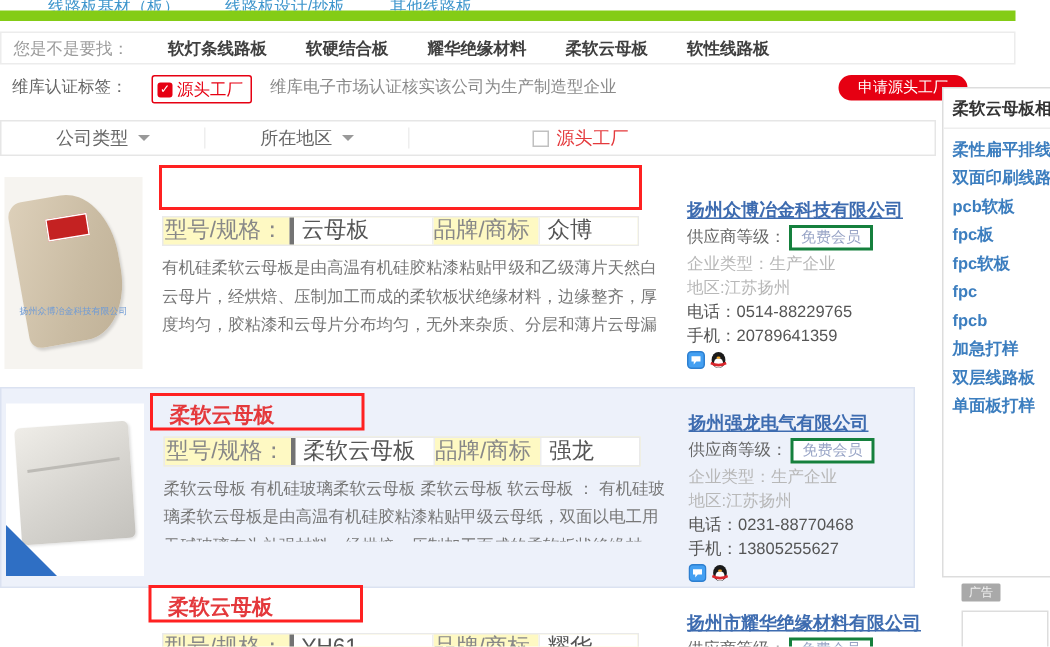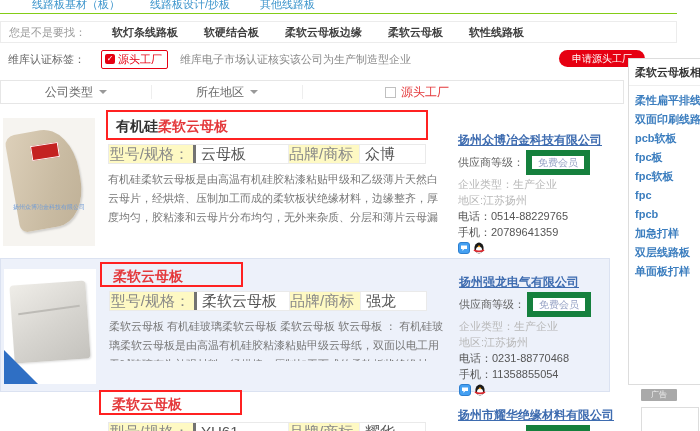--- a/index.html
+++ b/index.html
@@ -2,45 +2,45 @@
 <html><head>
 <meta charset="utf-8">
 <style>
   * { margin:0; padding:0; box-sizing:border-box; }
   body { background:#fff; }
   .page { position:relative; width:700px; height:431px; overflow:hidden; background:#fff;
           font-family:"Liberation Sans","DejaVu Sans",sans-serif; }
   a { text-decoration:none; cursor:pointer; }
 
   
-  .topnav { position:absolute; left:0; top:0; width:677px; height:14px; border-bottom:1px solid #84cc16; overflow:hidden; }
+  .topnav { position:absolute; left:0; top:0; width:677px; height:14px; border-bottom:7px solid #84cc16; overflow:hidden; }
   .topnav-inner { position:absolute; left:32px; top:-3px; display:flex; gap:30px; font-size:11px; white-space:nowrap; }
   .topnav-inner a { color:#3d95cc; }
 
   
   .suggest { position:absolute; left:0; top:21px; width:677px; height:22px; border:1px solid #ececec;
              display:flex; align-items:center; font-size:11px; white-space:nowrap; }
   .suggest .lbl { color:#9a9a9a; margin-left:8px; }
   .suggest a { color:#3f3f3f; font-weight:bold; margin-left:26px; }
 
   
-  .certbar { position:absolute; left:0; top:50px; height:18px; display:flex; align-items:center; font-size:11px; white-space:nowrap; }
+  .certbar { position:absolute; left:0; top:50px; height:18px; display:flex; align-items:flex-start; font-size:11px; white-space:nowrap; }
   .certbar .lbl { color:#666; margin-left:8px; }
   .cert-badge { display:flex; align-items:center; border:1px solid #e60012; border-radius:2px;
                 padding:1px 5px 1px 3px; margin-left:16px; color:#e60012; background:#fff; }
   .check-ico { width:10px; height:10px; background:#e60012; border-radius:2px; color:#fff;
                font-size:8px; line-height:10px; text-align:center; margin-right:3px; }
   .certbar .desc { color:#8a8a8a; margin-left:12px; }
   .applybtn { position:absolute; left:559px; top:50px; width:86px; height:17px; background:#e60012;
               border-radius:9px; color:#fff; font-size:10px; text-align:center; line-height:17px; }
 
   
   .filterbar { position:absolute; left:0; top:80px; width:624px; height:24px; border:1px solid #e6e6e6;
                display:flex; align-items:center; font-size:12px; color:#666; background:#fff; }
-  .fsec { width:151px; display:flex; justify-content:center; align-items:center; gap:6px;
+  .fsec { width:136px; display:flex; justify-content:center; align-items:center; gap:6px;
           height:14px; border-right:1px solid #eee; cursor:pointer; }
   .caret { width:0; height:0; border-top:4px solid #999; border-left:4px solid transparent; border-right:4px solid transparent; }
   .fsec-check { display:flex; align-items:center; margin-left:82px; gap:5px; cursor:pointer; }
   .cbox { width:11px; height:11px; border:1px solid #c0c0c0; background:#fff; }
   .fsec-check .red { color:#e4393c; }
   .pager { margin-left:auto; margin-right:8px; display:flex; align-items:center; gap:4px; font-size:11px; }
   .pager .cur { color:#e4393c; } .pager .tot { color:#666; }
   .jumpin { width:22px; height:15px; border:1px solid #bbb; font-size:11px; text-align:center; padding:0;
             font-family:"Liberation Sans","DejaVu Sans",sans-serif; }
   .gobtn { border:1px solid #999; padding:0 3px; height:15px; line-height:13px; font-size:10px; color:#333; background:#fff; }
@@ -95,54 +95,54 @@
 
   .ldesc { position:absolute; left:108px; width:340px; font-size:11px; color:#777; line-height:19px; overflow:hidden; }
   .card1 .ldesc { top:62px; height:57px; }
   .card2 .ldesc { top:58px; height:44px; }
 
   .comp { position:absolute; left:458px; width:162px; font-size:11px; line-height:13px; }
   .card1 .comp { top:26px; } .card2 .comp { top:17px; } .card3 .comp { top:13px; }
   .cname { color:#3e6cb0; font-weight:bold; text-decoration:underline; font-size:12px; white-space:nowrap; display:block; }
   .comp .row { margin-top:3px; white-space:nowrap; }
   .lvl-lb { color:#666; }
-  .lvl-badge { display:inline-block; border:6px solid #15803d; color:#98a4c6; padding:0 6px; font-size:10px;
+  .lvl-badge { display:inline-block; border:2px solid #15803d; color:#98a4c6; padding:0 6px; font-size:10px;
                line-height:13px; background:#fff; margin-left:2px; }
   .gray { color:#b8b8b8; } .dark { color:#555; }
   .qq-row { margin-top:3px; display:flex; gap:3px; align-items:center; }
   .qq-ico { display:inline-block; cursor:pointer; }
 
   
   .sidebar { position:absolute; left:628px; top:58px; width:78px; height:327px; border:1px solid #ddd;
              background:#fff; overflow:hidden; }
   .sb-title { font-size:11px; font-weight:bold; color:#333; padding:6px 0 5px 6px; border-bottom:1px solid #eee; white-space:nowrap; }
   .sb-links { padding:5px 0 0 6px; }
   .sb-links a { display:block; font-size:11px; color:#3c7ebf; line-height:19px; white-space:nowrap; font-weight:bold; }
-  .ad-badge { position:absolute; left:641px; top:389px; width:36px; height:12px; background:#a9a9a9; color:#f0f0f0;
+  .ad-badge { position:absolute; left:641px; top:389px; width:26px; height:12px; background:#a9a9a9; color:#f0f0f0;
               font-size:8px; text-align:center; line-height:12px; border-radius:1px; }
   .sb-box2 { position:absolute; left:641px; top:407px; width:58px; height:30px; border:1px solid #ddd; background:#fff; }
 </style>
 </head>
 <body>
 
 <div class="page">
 
   <div class="topnav">
     <div class="topnav-inner">
       <a>线路板基材（板）</a>
       <a>线路板设计/抄板</a>
       <a>其他线路板</a>
     </div>
   </div>
 
   <div class="suggest">
     <span class="lbl">您是不是要找：</span>
     <a>软灯条线路板</a>
     <a>软硬结合板</a>
-    <a>柔软云母板边缘</a>
+    <a>耀华绝缘材料</a>
     <a>柔软云母板</a>
     <a>软性线路板</a>
   </div>
 
   <div class="certbar">
     <span class="lbl">维库认证标签：</span>
     <span class="cert-badge">
       <span class="check-ico">✓</span>
       <span>源头工厂</span>
     </span>
@@ -165,23 +165,20 @@
     </div>
   </div>
 
   <div class="card card1">
     <div class="pimg">
       <div class="sheet1"></div>
       <div class="redlabel"></div>
       <div class="wmark">扬州众博冶金科技有限公司</div>
     </div>
     <div class="rbox"></div>
-    <div class="t-row">
-      <span class="t-prefix">有机硅</span><span class="t-red">柔软云母板</span>
-    </div>
     <div class="spec">
       <span class="l1">型号/规格：</span>
       <span class="v1">云母板</span>
       <span class="l2">品牌/商标：</span>
       <span class="v2">众博</span>
     </div>
     <div class="ldesc">有机硅柔软云母板是由高温有机硅胶粘漆粘贴甲级和乙级薄片天然白云母片，经烘焙、压制加工而成的柔软板状绝缘材料，边缘整齐，厚度均匀，胶粘漆和云母片分布均匀，无外来杂质、分层和薄片云母漏洞现象，在常态时具有...</div>
     <div class="comp">
       <a class="cname">扬州众博冶金科技有限公司</a>
       <div class="row"><span class="lvl-lb">供应商等级：</span><span class="lvl-badge">免费会员</span></div>
@@ -220,21 +217,21 @@
       <span class="l2">品牌/商标：</span>
       <span class="v2">强龙</span>
     </div>
     <div class="ldesc">柔软云母板 有机硅玻璃柔软云母板 柔软云母板 软云母板 ：  有机硅玻璃柔软云母板是由高温有机硅胶粘漆粘贴甲级云母纸，双面以电工用无碱玻璃布为补强材料，经烘焙、压制加工而成的柔软板状绝缘材料， 柔软云母板边缘...</div>
     <div class="comp">
       <a class="cname">扬州强龙电气有限公司</a>
       <div class="row"><span class="lvl-lb">供应商等级：</span><span class="lvl-badge">免费会员</span></div>
       <div class="row gray"><span>企业类型：</span><span>生产企业</span></div>
       <div class="row gray">地区:江苏扬州</div>
       <div class="row dark"><span>电话：</span><span>0231-88770468</span></div>
-      <div class="row dark"><span>手机：</span><span>11358855054</span></div>
+      <div class="row dark"><span>手机：</span><span>13805255627</span></div>
       <div class="qq-row">
         <span class="qq-ico"><svg width="12" height="12">
               <rect x="0.5" y="0.5" width="11" height="11" rx="2.5" fill="#44a0f2" stroke="#2d7fd0"></rect>
               <path d="M3 3.5h6v3.5H6.2L4.5 9V7H3z" fill="#fff"></path>
             </svg></span>
         <span class="qq-ico"><svg width="12" height="12">
               <ellipse cx="6" cy="6" rx="4.6" ry="5.4" fill="#1a1a1a"></ellipse>
               <ellipse cx="6" cy="8" rx="3" ry="3.2" fill="#fff"></ellipse>
               <path d="M1.2 7.2q4.8 2.6 9.6 0l.6 1.6q-5.4 3-10.8 0z" fill="#d9262c"></path>
               <ellipse cx="6" cy="4.4" rx="1.3" ry="0.8" fill="#f5a623"></ellipse>

